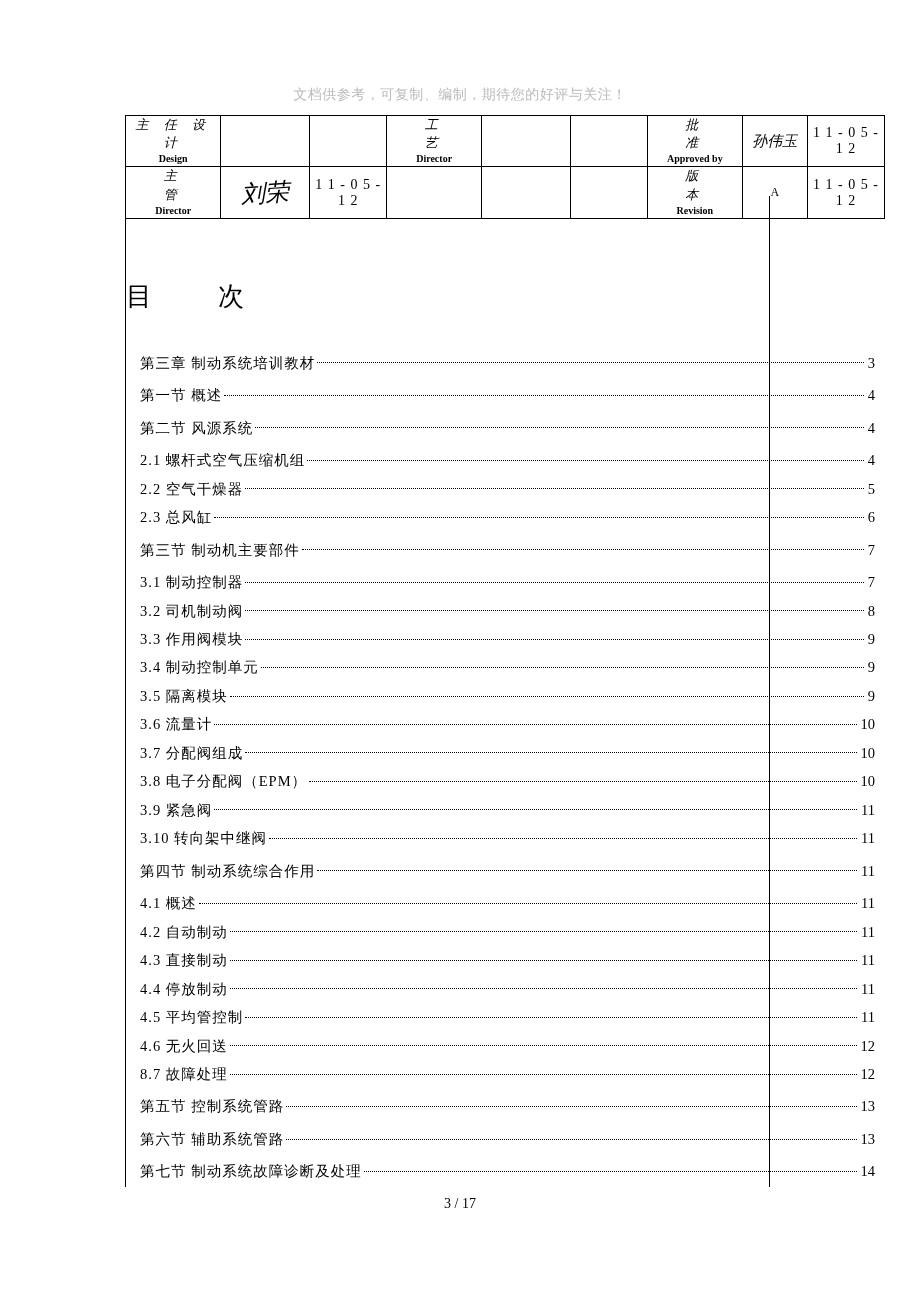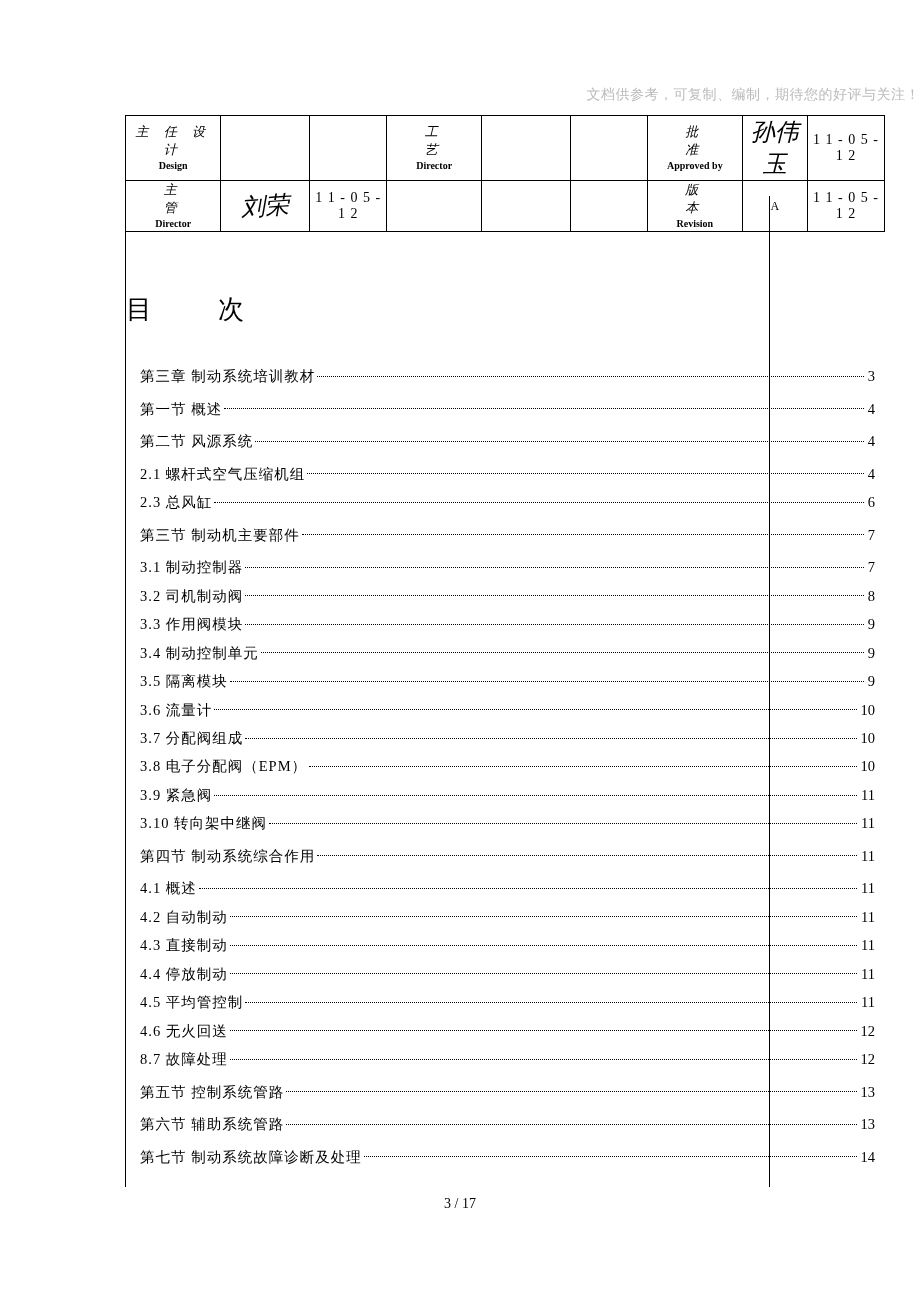--- a/index.html
+++ b/index.html
@@ -9,21 +9,21 @@
     width: 920px;
     height: 1302px;
     position: relative;
     color: #000;
   }
   .top-note {
     position: absolute;
     top: 86px;
     left: 0;
     width: 920px;
-    text-align: right;
+    text-align: center;
     font-size: 14px;
     color: #bbb;
     letter-spacing: 0.5px;
   }
   .page-frame {
     position: absolute;
     top: 115px;
     left: 125px;
     width: 760px;
     height: 1072px;
@@ -52,21 +52,21 @@
   .hdr-label .en { display: block; font-weight: bold; font-size: 10px; }
   .sig {
     font-family: "Brush Script MT", cursive;
     font-size: 24px;
     font-style: italic;
     transform: rotate(-4deg);
     display: inline-block;
   }
   .sig2 {
     font-family: Liberation Serif, serif;
-    font-size: 24px;
+    font-size: 15px;
     font-style: italic;
     display: inline-block;
   }
   .date-cell { font-family: serif; font-size: 14px; letter-spacing: 1px; }
   
   .vline {
     position: absolute;
     top: 80px;
     bottom: 0;
     right: 115px;
@@ -192,20 +192,25 @@
         <span class="toc-label">第二节 风源系统</span>
         <span class="toc-dots"></span>
         <span class="toc-page">4</span>
       </div>
       <div class="toc-row">
         <span class="toc-label">2.1 螺杆式空气压缩机组</span>
         <span class="toc-dots"></span>
         <span class="toc-page">4</span>
       </div>
       <div class="toc-row">
+        <span class="toc-label">2.2 空气干燥器</span>
+        <span class="toc-dots"></span>
+        <span class="toc-page">5</span>
+      </div>
+      <div class="toc-row">
         <span class="toc-label">2.3 总风缸</span>
         <span class="toc-dots"></span>
         <span class="toc-page">6</span>
       </div>
       <div class="toc-row section">
         <span class="toc-label">第三节 制动机主要部件</span>
         <span class="toc-dots"></span>
         <span class="toc-page">7</span>
       </div>
       <div class="toc-row">

